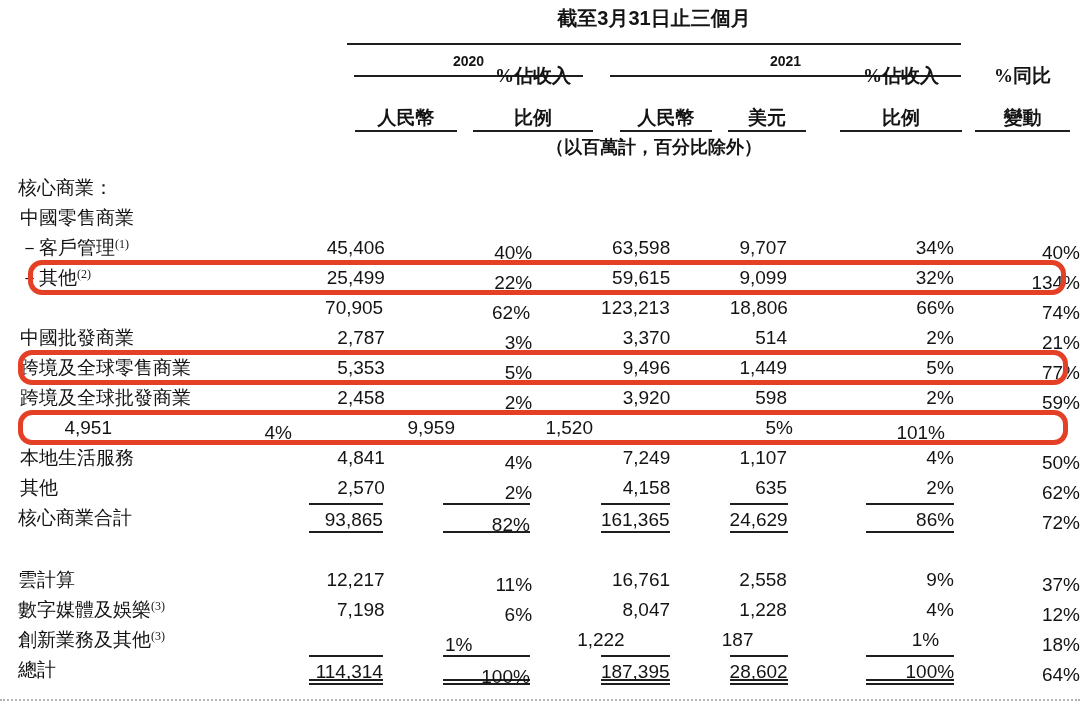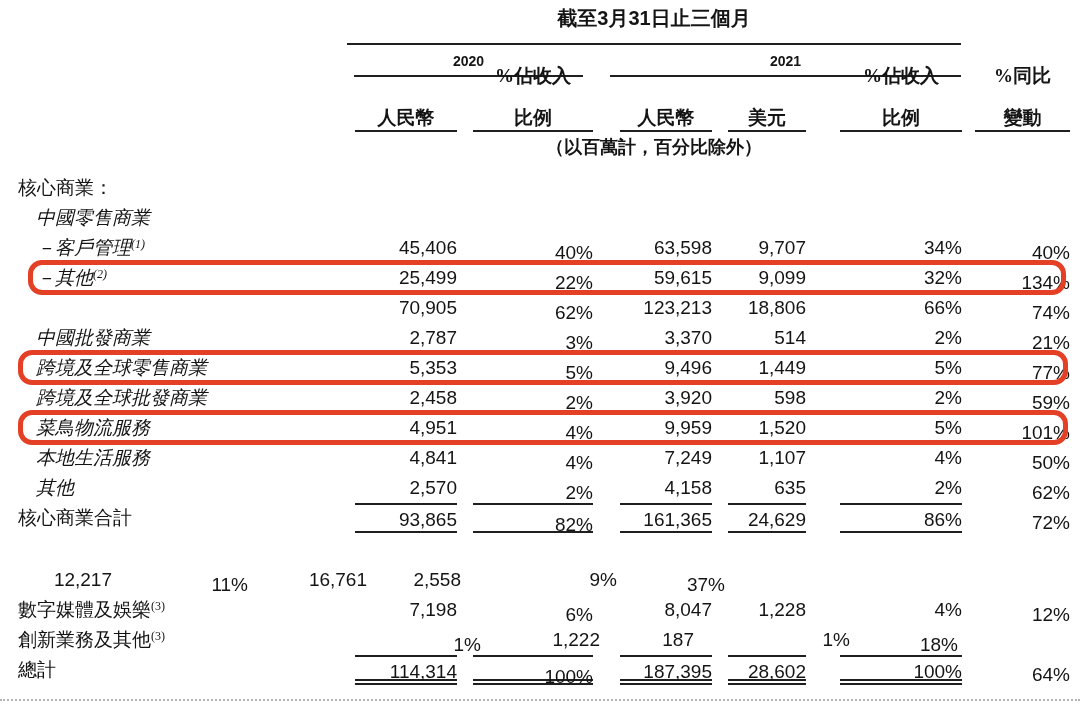--- a/index.html
+++ b/index.html
@@ -51,24 +51,24 @@
     gap:18px;
   }
   .unit-row{margin-top:2px;}
   .unit-note{
     margin-left:345px;width:618px;text-align:center;
     font-size:18px;line-height:26px;font-weight:bold;
   }
 
   
   .tbody{margin-top:13px;}
-  .trow{height:30px;line-height:30px;position:relative;}
+  .trow{height:30px;line-height:30px;position:relative;gap:44px;}
   .lbl{font-size:19px;white-space:nowrap;}
   .ind0{padding-left:18px;}
-  .ind1{padding-left:36px;font-style:italic;}
+  .ind1{padding-left:20px;}
   .sup{font-size:12px;position:relative;top:-6px;}
   .num{
     font-family:"Liberation Sans","DejaVu Sans",sans-serif;
     font-size:19px;text-align:right;white-space:nowrap;
   }
   .low .v{display:inline-block;transform:translateY(5px);}
   .rt{border-top:2px solid #1f1f1f;}
   .rb{border-bottom:2px solid #1f1f1f;}
   .rbd{border-bottom:6px double #1f1f1f;}
   .spacer{height:32px;}
@@ -201,21 +201,20 @@
         <div class="cL lbl ind1"><span>跨境及全球批發商業</span></div>
         <div class="num c1"><span class="v">2,458</span></div>
         <div class="num c2 low"><span class="v">2%</span></div>
         <div class="num c3"><span class="v">3,920</span></div>
         <div class="num c4"><span class="v">598</span></div>
         <div class="num c5"><span class="v">2%</span></div>
         <div class="num c6 low"><span class="v">59%</span></div>
       </div>
       <div class="row trow">
         <div class="hl-box" style="border-color: rgb(228, 64, 37);"></div>
-        <div class="cL lbl ind1"><span>菜鳥物流服務</span></div>
         <div class="num c1"><span class="v">4,951</span></div>
         <div class="num c2 low"><span class="v">4%</span></div>
         <div class="num c3"><span class="v">9,959</span></div>
         <div class="num c4"><span class="v">1,520</span></div>
         <div class="num c5"><span class="v">5%</span></div>
         <div class="num c6 low"><span class="v">101%</span></div>
       </div>
       <div class="row trow">
         <div class="cL lbl ind1"><span>本地生活服務</span></div>
         <div class="num c1"><span class="v">4,841</span></div>
@@ -238,20 +237,21 @@
         <div class="cL lbl ind0"><span>核心商業合計</span></div>
         <div class="num c1 rt rb"><span class="v">93,865</span></div>
         <div class="num c2 low rt rb"><span class="v">82%</span></div>
         <div class="num c3 rt rb"><span class="v">161,365</span></div>
         <div class="num c4 rt rb"><span class="v">24,629</span></div>
         <div class="num c5 rt rb"><span class="v">86%</span></div>
         <div class="num c6 low"><span class="v">72%</span></div>
       </div>
       <div class="spacer"></div>
       <div class="row trow">
+        <div class="cL lbl ind0"><span>雲計算</span></div>
         <div class="num c1"><span class="v">12,217</span></div>
         <div class="num c2 low"><span class="v">11%</span></div>
         <div class="num c3"><span class="v">16,761</span></div>
         <div class="num c4"><span class="v">2,558</span></div>
         <div class="num c5"><span class="v">9%</span></div>
         <div class="num c6 low"><span class="v">37%</span></div>
       </div>
       <div class="row trow">
         <div class="cL lbl ind0"><span>數字媒體及娛樂</span><span class="sup">(3)</span></div>
         <div class="num c1"><span class="v">7,198</span></div>

